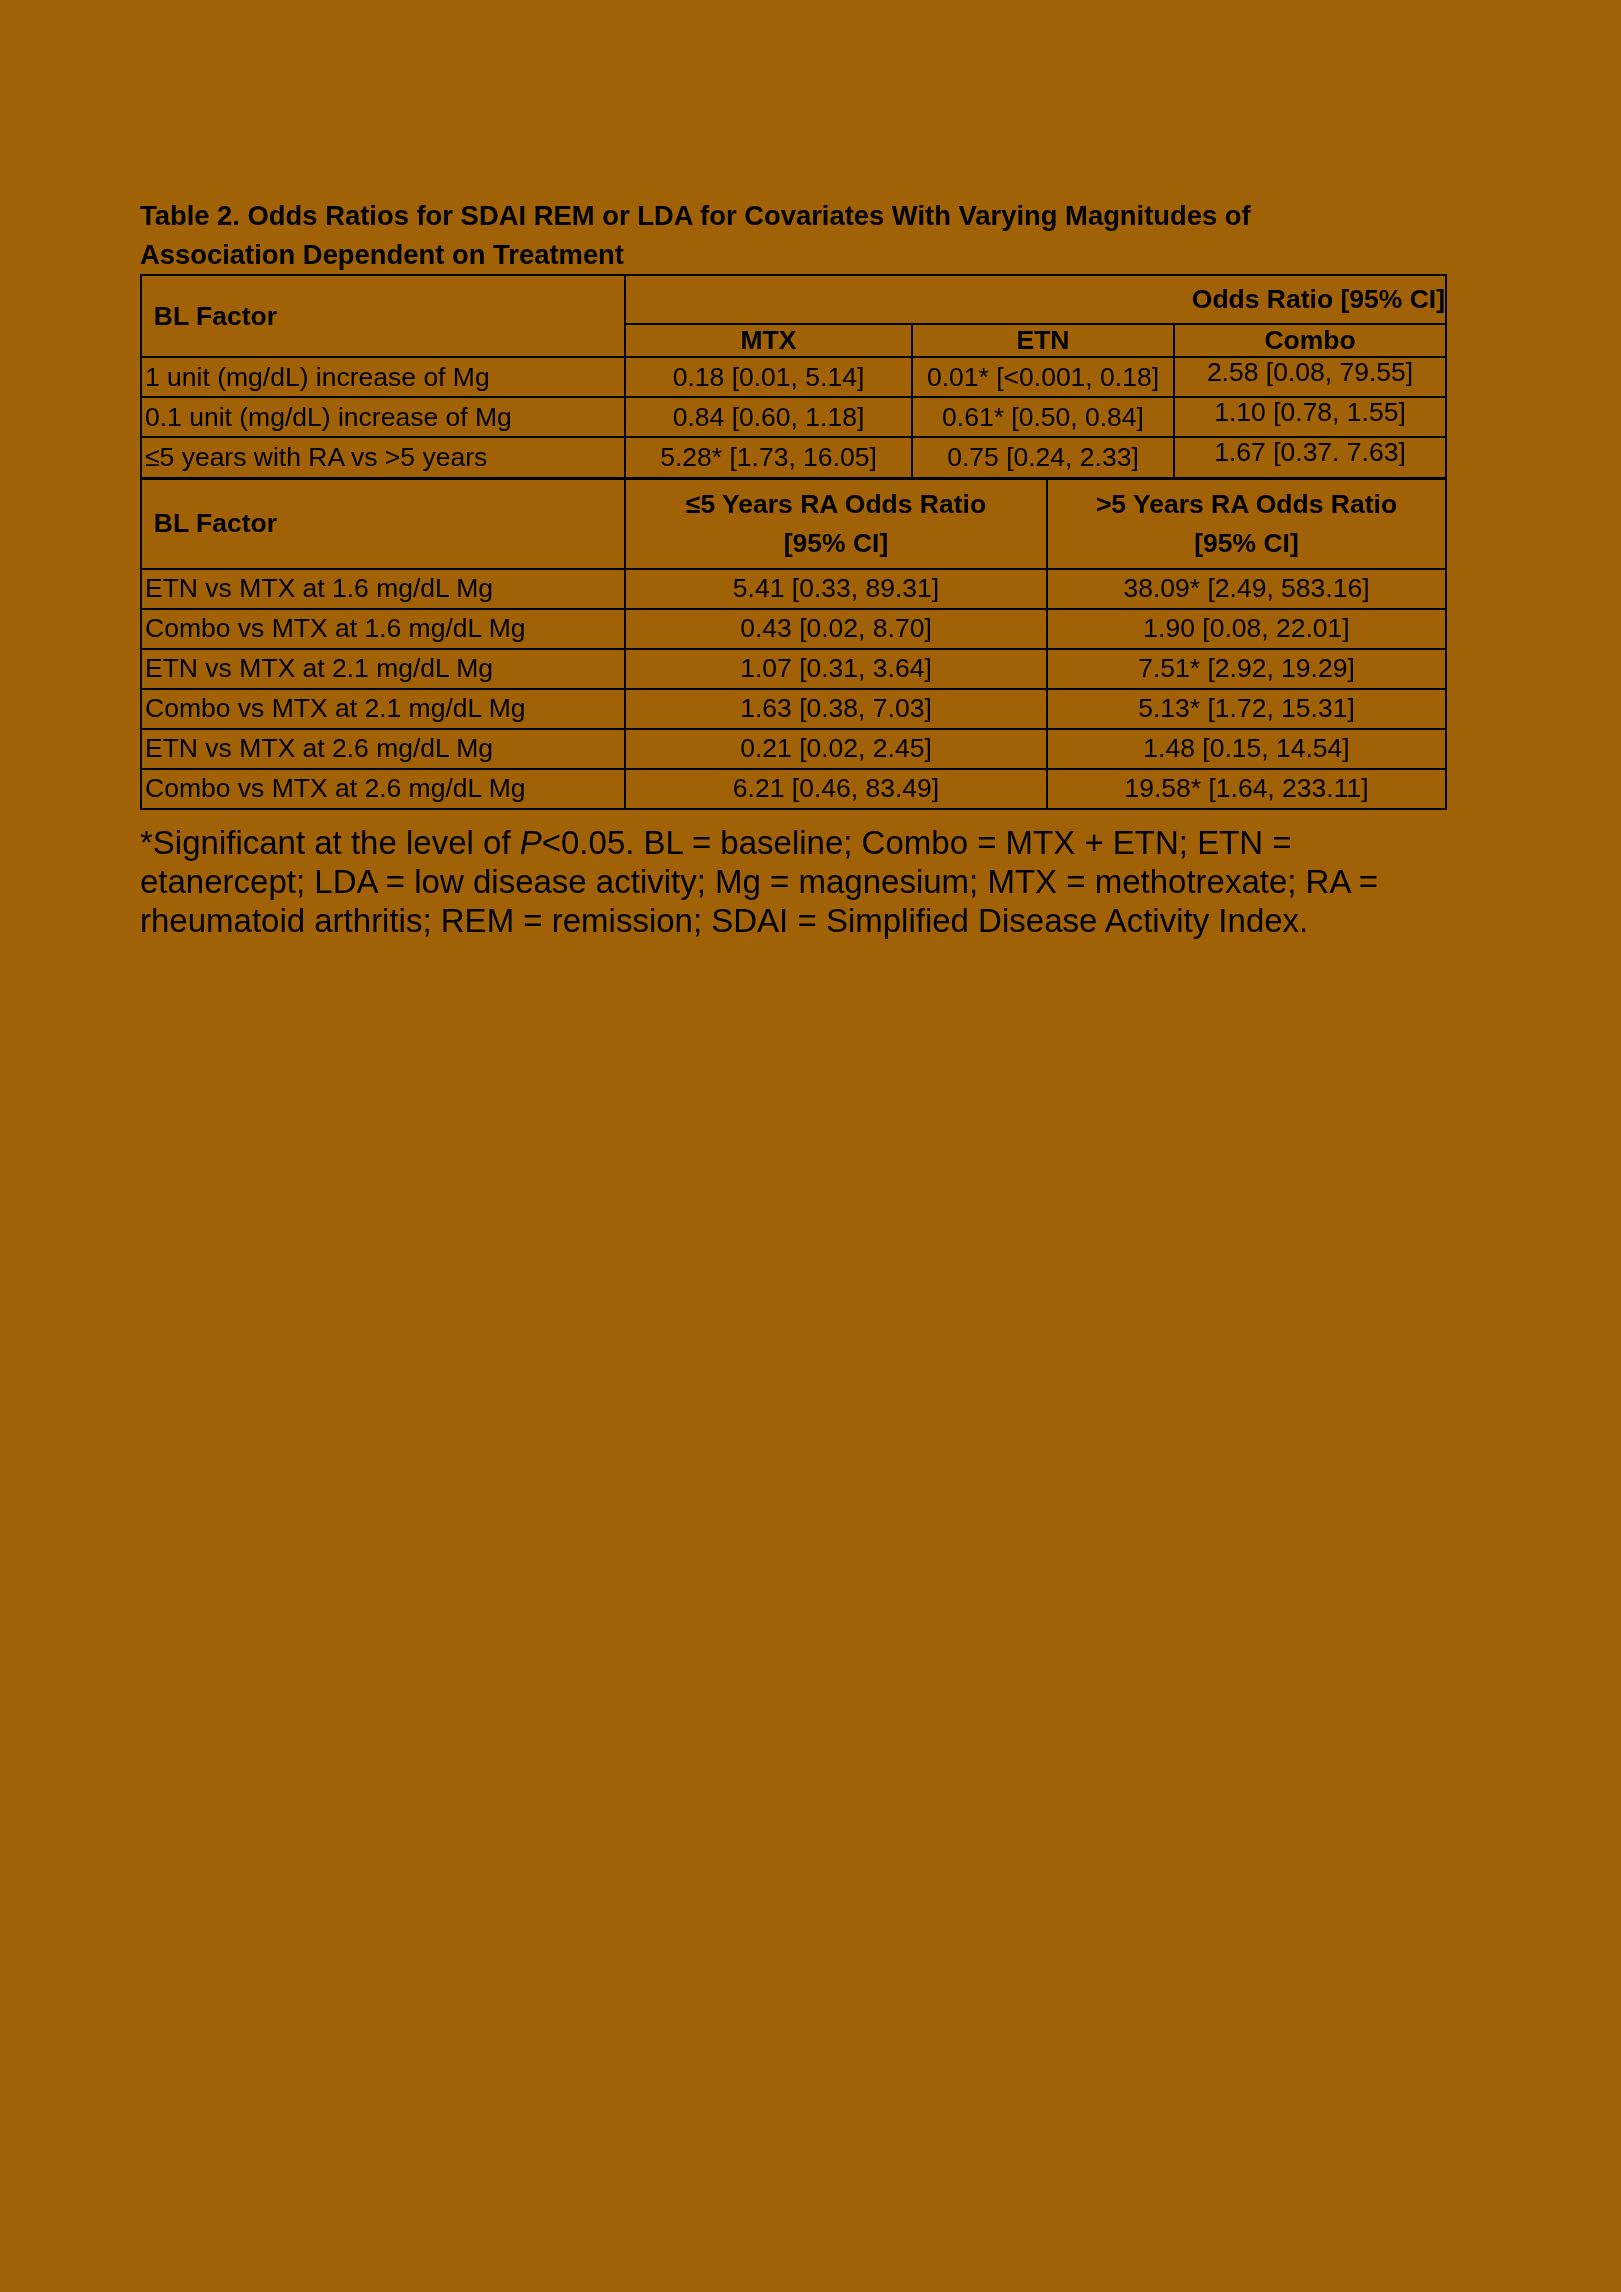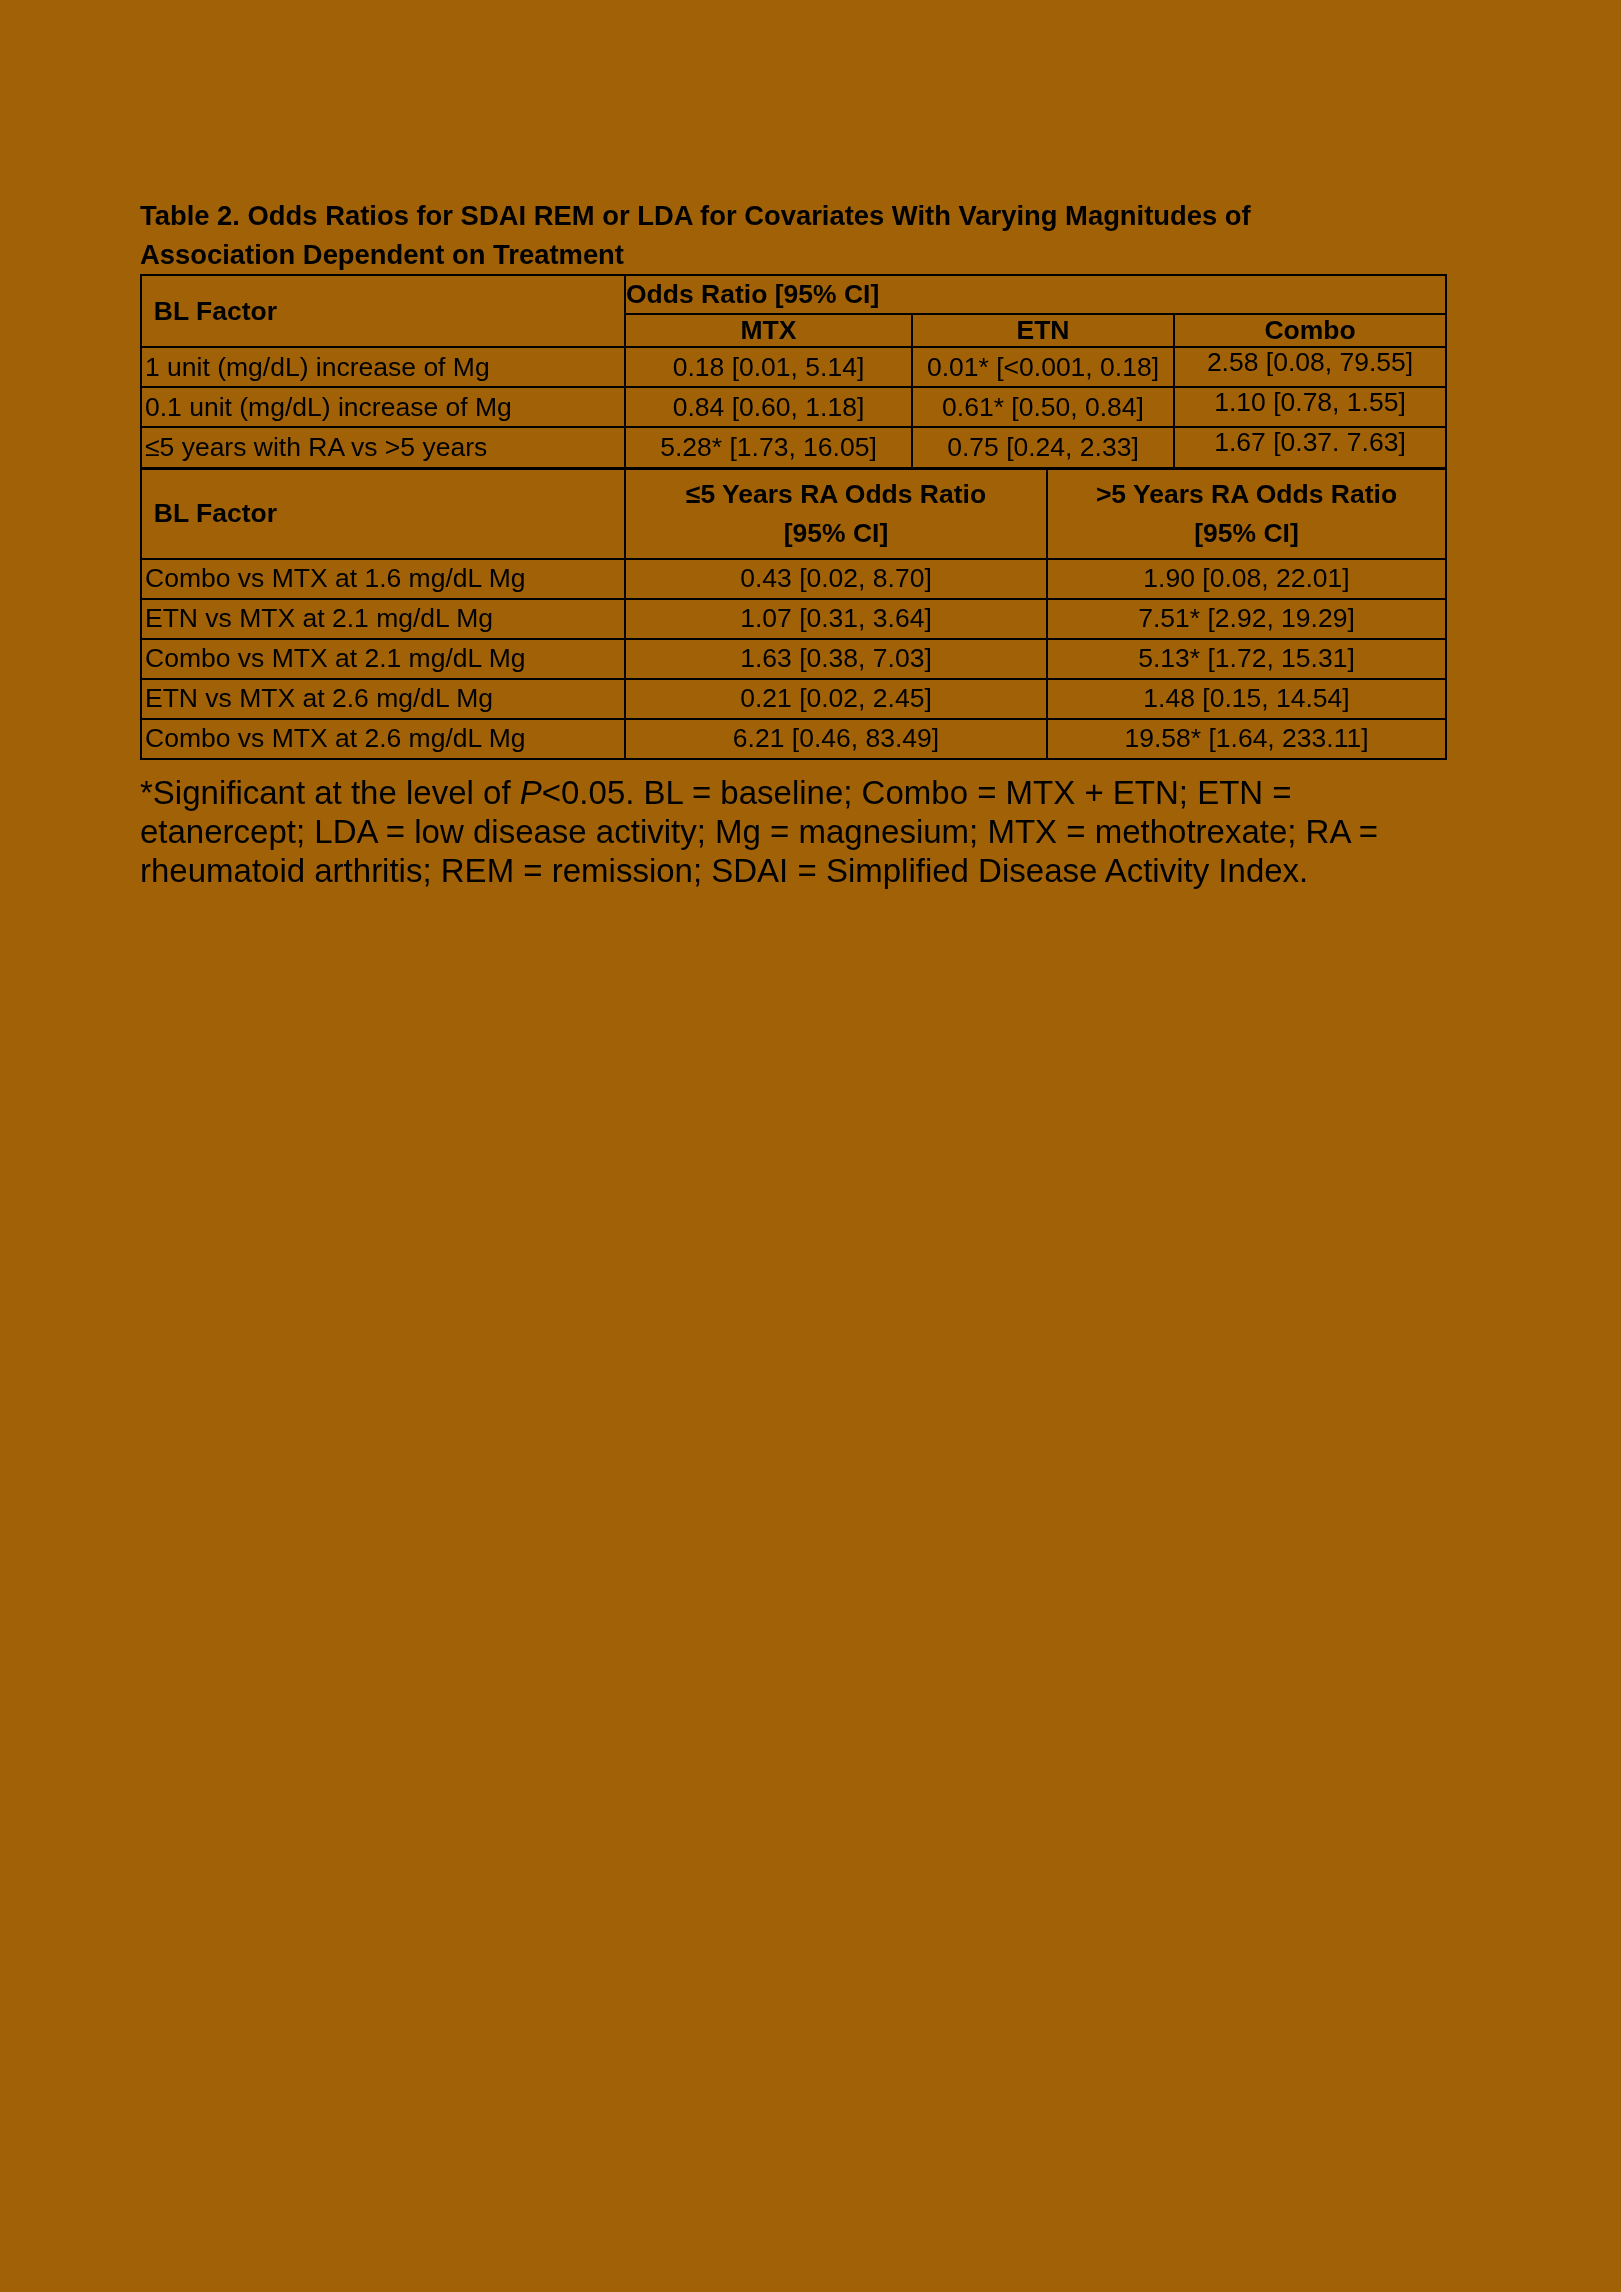--- a/index.html
+++ b/index.html
@@ -35,22 +35,22 @@
     padding: 0;
     overflow: hidden;
   }
   th { font-weight: bold; }
   .corner {
     text-align: left;
     padding-left: 11.8px;
     vertical-align: middle;
   }
   th.group {
-    text-align: left;
-    height: 39px;
+    text-align: right;
+    height: 49px;
     border-bottom: 2.9px solid #000;
   }
   th.sub {
     text-align: center;
     height: 18px;
     border-bottom: 2.9px solid #000;
   }
   td.factor {
     text-align: left;
     padding-left: 3px;
@@ -143,20 +143,25 @@
         <tr>
           <th class="corner">BL Factor</th>
           <th class="years">≤5 Years RA Odds Ratio
 [95% CI]</th>
           <th class="years">&gt;5 Years RA Odds Ratio
 [95% CI]</th>
         </tr>
       </thead>
       <tbody>
         <tr>
+          <td class="factor">ETN vs MTX at 1.6 mg/dL Mg</td>
+          <td class="val">5.41 [0.33, 89.31]</td>
+          <td class="val">38.09* [2.49, 583.16]</td>
+        </tr>
+        <tr>
           <td class="factor">Combo vs MTX at 1.6 mg/dL Mg</td>
           <td class="val">0.43 [0.02, 8.70]</td>
           <td class="val">1.90 [0.08, 22.01]</td>
         </tr>
         <tr>
           <td class="factor">ETN vs MTX at 2.1 mg/dL Mg</td>
           <td class="val">1.07 [0.31, 3.64]</td>
           <td class="val">7.51* [2.92, 19.29]</td>
         </tr>
         <tr>

